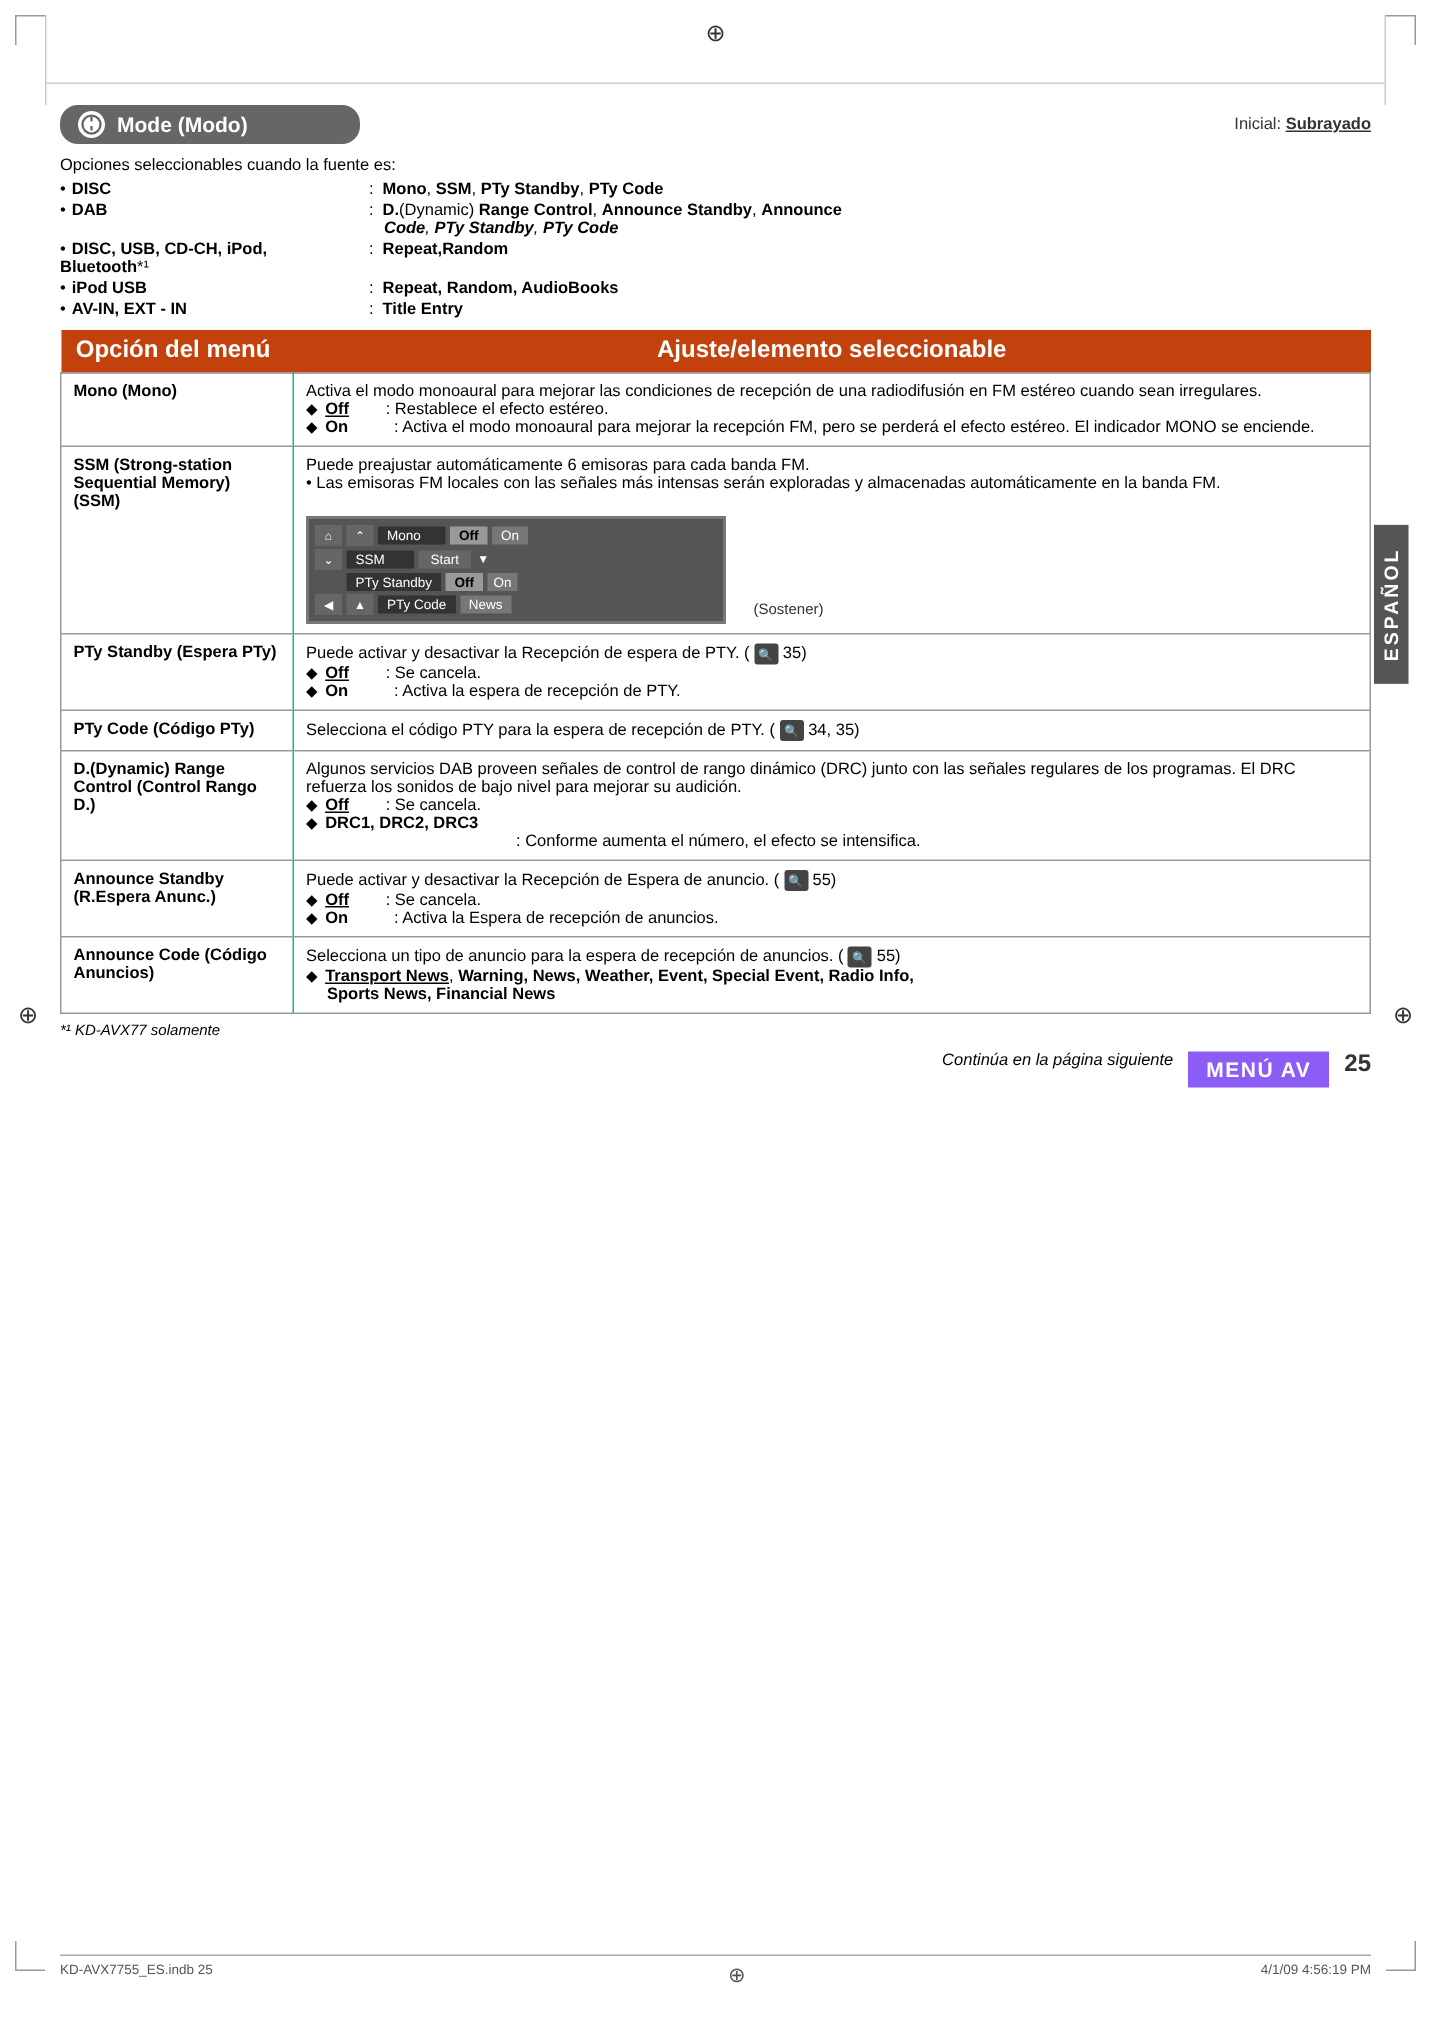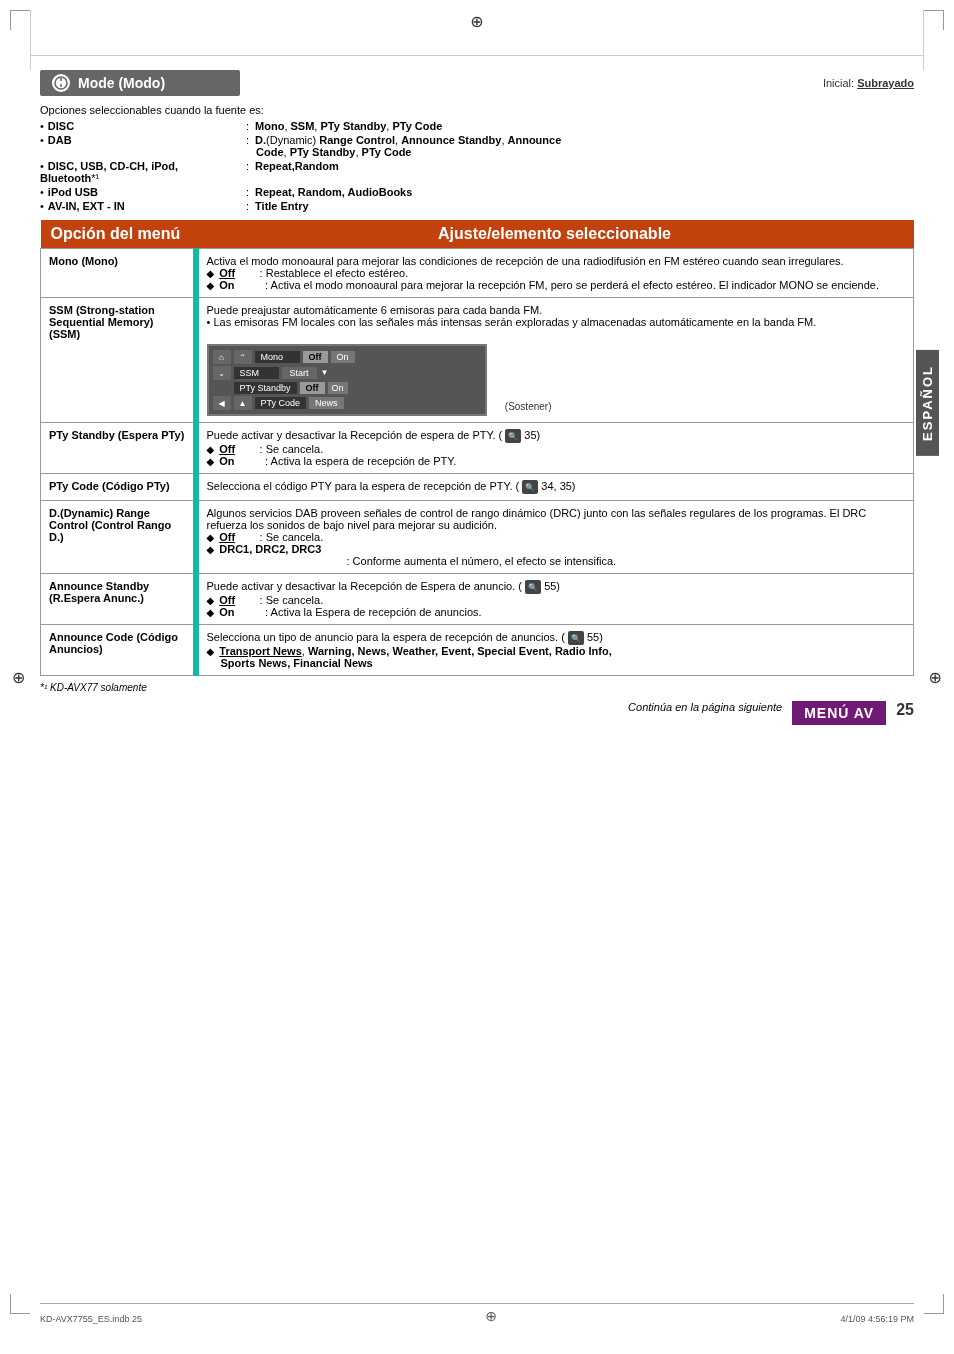--- a/index.html
+++ b/index.html
@@ -94,21 +94,21 @@
       align-items: center;
       justify-content: space-between;
       margin-bottom: 8px;
     }
 
     .mode-title-box {
       display: flex;
       align-items: center;
       background: #666;
       padding: 4px 12px;
-      border-radius: 2px;
+      border-radius: 12px;
       min-width: 200px;
     }
 
     .mode-icon {
       width: 18px;
       height: 18px;
       background: #fff;
       border-radius: 50%;
       display: flex;
       align-items: center;
@@ -171,21 +171,21 @@
     .main-table td {
       border: 1px solid #999;
       padding: 6px 8px;
       vertical-align: top;
       font-size: 11px;
     }
 
     .main-table td:first-child {
       width: 155px;
       font-weight: bold;
-      border-right: 6px solid #14b8a6;
+      border-right: 1px solid #14b8a6;
     }
 
     .diamond {
       font-size: 10px;
       margin-right: 2px;
     }
 
     .underline-bold {
       font-weight: bold;
       text-decoration: underline;
@@ -210,42 +210,42 @@
       margin-top: 8px;
       gap: 10px;
     }
 
     .continua-text {
       font-style: italic;
       font-size: 11px;
     }
 
     .menu-av-box {
-      background: #701a75;
+      background: #8b5cf6;
       color: #fff;
       padding: 4px 12px;
       font-size: 14px;
       font-weight: bold;
       letter-spacing: 1px;
     }
 
     .page-number {
       font-size: 16px;
       font-weight: bold;
       color: #333;
     }
 
     
     .bottom-bar {
       position: absolute;
       bottom: 30px;
       left: 40px;
       right: 40px;
       display: flex;
-      align-items: flex-end;
+      align-items: flex-start;
       justify-content: space-between;
       border-top: 1px solid #aaa;
       padding-top: 4px;
     }
 
     .bottom-left-text {
       font-size: 9px;
       color: #555;
     }
 
@@ -339,21 +339,21 @@
       <div>
         <span class="bullet">•</span><span class="bold">DISC</span>
       </div>
       <div>
         <span class="colon-col">:</span><span class="bold">Mono</span>, <span class="bold">SSM</span>, <span class="bold">PTy Standby</span>, <span class="bold">PTy Code</span>
       </div>
       <div>
         <span class="bullet">•</span><span class="bold">DAB</span>
       </div>
       <div>
-        <span class="colon-col">:</span><span class="bold">D.</span>(Dynamic) <span class="bold">Range Control</span>, <span class="bold">Announce Standby</span>, <span class="bold">Announce</span><br><span style="padding-left:16px;"><span class="bold">Code</span>, <span class="bold">PTy Standby</span>, <span class="bold">PTy Code</span></span>
+        <span class="colon-col">:</span><span class="bold">D.</span>(Dynamic) <span class="bold">Range Control</span>, <span class="bold">Announce Standby</span>, <span class="bold">Announce</span><br><span style="padding-left:16px;font-style:italic;"><span class="bold">Code</span>, <span class="bold">PTy Standby</span>, <span class="bold">PTy Code</span></span>
       </div>
       <div>
         <span class="bullet">•</span><span class="bold">DISC, USB, CD-CH, iPod, Bluetooth</span>*¹
       </div>
       <div>
         <span class="colon-col">:</span><span class="bold">Repeat,Random</span>
       </div>
       <div>
         <span class="bullet">•</span><span class="bold">iPod USB</span>
       </div>

